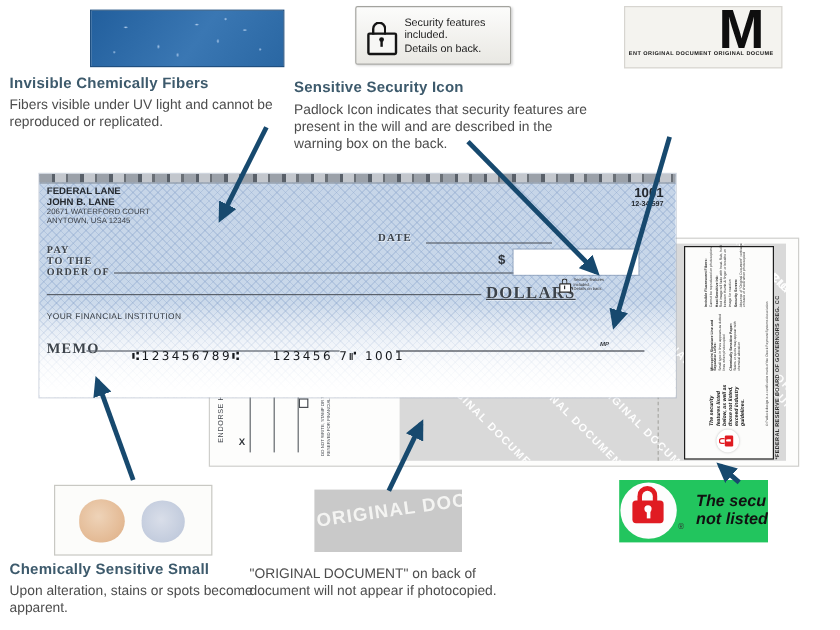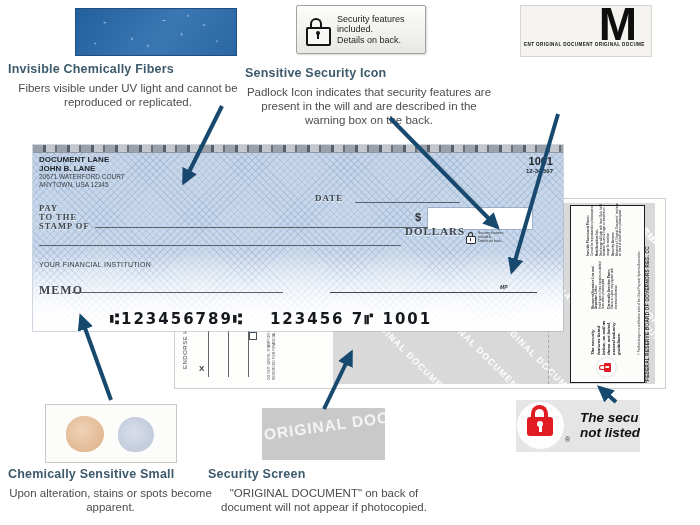--- a/index.html
+++ b/index.html
@@ -1,21 +1,21 @@
 <!DOCTYPE html>
 <html><head>
 <meta charset="utf-8">
 <style>
   html,body{margin:0;padding:0;}
   .page{position:relative;width:700px;height:525px;background:#ffffff;overflow:hidden;
         font-family:"Liberation Sans",sans-serif;}
   .abs{position:absolute;}
   
   .co-title{font-size:12.5px;font-weight:bold;color:#3d5a6c;letter-spacing:.2px;}
-  .co-body{font-size:11.5px;color:#4c4c4c;line-height:14px;margin-top:5px;text-align:center;}
+  .co-body{font-size:11.5px;color:#4c4c4c;line-height:14px;margin-top:5px;}
   
   .fibers-box{left:75px;top:8px;width:160px;height:46px;border:1px solid #1f4f80;
     background:
       radial-gradient(3px 1.5px at 18% 30%,rgba(205,225,250,.9),transparent 70%),
       radial-gradient(2px 3px at 35% 65%,rgba(190,215,245,.8),transparent 70%),
       radial-gradient(3px 1.5px at 55% 25%,rgba(205,225,250,.85),transparent 70%),
       radial-gradient(2px 3px at 66% 55%,rgba(190,215,245,.8),transparent 70%),
       radial-gradient(3px 1.5px at 80% 35%,rgba(205,225,250,.85),transparent 70%),
       radial-gradient(2px 2px at 88% 70%,rgba(190,215,245,.8),transparent 70%),
       radial-gradient(2px 3px at 45% 80%,rgba(190,215,245,.75),transparent 70%),
@@ -40,21 +40,21 @@
   
   .chem-box{left:45px;top:404px;width:130px;height:57px;background:#fcfcfa;border:1px solid #c8c8c3;}
   .stain{position:absolute;border-radius:48% 52% 50% 46%;}
   .stain-tan{left:20px;top:11px;width:38px;height:36px;
     background:radial-gradient(circle at 42% 40%,#eed3b8,#e4bb96 65%,#dcae85);}
   .stain-blue{left:72px;top:12px;width:36px;height:35px;
     background:radial-gradient(circle at 45% 45%,#d9dee9,#c4cdde 65%,#b9c3d7);}
   .screen-box{left:262px;top:408px;width:123px;height:52px;background:#c9c9c9;overflow:hidden;}
   .screen-text{position:absolute;left:2px;top:18px;width:200px;font-size:15.5px;font-weight:bold;color:#f4f4f2;
     letter-spacing:1px;transform:rotate(-8deg);transform-origin:0 50%;white-space:nowrap;}
-  .heat-box{left:516px;top:400px;width:124px;height:52px;background:#e5e5e5;overflow:hidden;}
+  .heat-box{left:516px;top:400px;width:124px;height:52px;background:#22c55e;overflow:hidden;}
   .heat-circle{position:absolute;left:1px;top:2px;width:47px;height:47px;background:#fdfdfd;border-radius:50%;}
   .rlock{position:relative;width:26px;height:19px;background:#e01b22;border-radius:3px;margin:15px 0 0 10px;}
   .rlock:before{content:"";position:absolute;left:4px;top:-12px;width:9px;height:10px;
     border:4.5px solid #e01b22;border-bottom:none;border-radius:9px 9px 0 0;}
   .rkeyhole{position:absolute;left:10px;top:4px;width:6px;height:6px;background:#fff;border-radius:50%;}
   .rkeyhole:after{content:"";position:absolute;left:1.5px;top:4px;width:3px;height:7px;background:#fff;}
   .heat-reg{position:absolute;left:49px;top:36px;font-size:7px;color:#333;}
   .heat-sample-text{position:absolute;left:64px;top:10px;width:70px;font-size:13.5px;font-weight:bold;
     font-style:italic;color:#111;line-height:15px;white-space:nowrap;}
   
@@ -78,33 +78,33 @@
   .serif-label{font-family:"Liberation Serif",serif;font-weight:bold;color:#3c434b;letter-spacing:1px;
     text-shadow:.5px .5px 0 rgba(255,255,255,.7);}
   .date-row{position:absolute;left:282px;top:48px;font-size:9px;}
   .date-line{position:absolute;left:322px;top:57px;width:105px;border-bottom:1px solid #5a616b;}
   .pay-block{position:absolute;left:6px;top:59px;font-size:8.5px;line-height:9px;}
   .payee-line{position:absolute;left:62px;top:82px;width:355px;border-bottom:1px solid #5a616b;}
   .amt-sign{position:absolute;left:382px;top:66px;font-size:11px;font-weight:bold;color:#2d3239;}
   .amt-box{position:absolute;left:395px;top:63px;width:104px;height:21px;background:#ffffff;
     box-shadow:0 0 0 1px rgba(120,140,170,.5);}
   .words-line{position:absolute;left:6px;top:100px;width:362px;border-bottom:1px solid #5a616b;}
-  .dollars-label{position:absolute;left:372px;top:80px;font-size:11px;}
+  .dollars-label{position:absolute;left:372px;top:92px;font-size:14px;text-decoration:underline;}
   .minilock{position:relative;width:8px;height:6px;background:#fdfdfd;border:1.5px solid #2b2b2b;border-radius:1px;margin-top:5px;flex:none;}
   .minilock:before{content:"";position:absolute;left:1px;top:-5px;width:3px;height:4px;
     border:1.5px solid #2b2b2b;border-bottom:none;border-radius:3px 3px 0 0;}
   .minilock:after{content:"";position:absolute;left:2.6px;top:.6px;width:1.6px;height:3px;background:#2b2b2b;}
   .minilock-wrap{position:absolute;left:433px;top:86px;display:flex;gap:2px;}
   .minilock-text{font-size:3.4px;line-height:4px;color:#333;}
   .bank-name{position:absolute;left:6px;top:116px;font-size:7px;color:#343a41;letter-spacing:.3px;}
   .memo-row{position:absolute;left:6px;top:138px;font-size:12px;}
   .memo-line{position:absolute;left:39px;top:147px;width:211px;border-bottom:1px solid #5a616b;}
   .sig-line{position:absolute;left:297px;top:147px;width:207px;border-bottom:1.5px solid #3f454d;}
   .mp-label{position:absolute;left:467px;top:139px;font-size:5px;font-weight:bold;font-style:italic;color:#2e333a;}
-  .micr{position:absolute;left:77px;top:165px;font-size:15px;font-weight:bold;color:#15181c;
+  .micr{position:absolute;left:77px;top:147px;font-size:10px;font-weight:normal;color:#15181c;
     font-family:"DejaVu Sans",sans-serif;letter-spacing:2px;}
   .micr .g2{margin-left:26px;}
   
   .check-back{left:175px;top:199px;width:490px;height:189px;background:#fdfdfc;z-index:1;
     box-shadow:0 0 0 1px rgba(175,175,170,.6);}
   .back-gray{position:absolute;left:158px;top:4px;width:322px;height:181px;background:#d9d9d9;overflow:hidden;}
   .wm{position:absolute;font-size:9px;font-weight:bold;color:rgba(255,255,255,.95);letter-spacing:1.2px;
      white-space:nowrap;transform:rotate(45deg);}
   .endorse-area{position:absolute;left:0;top:0;width:158px;height:189px;}
   .vline{position:absolute;top:8px;height:170px;border-left:1px solid #62666c;}
@@ -186,35 +186,35 @@
         <div class="wfoot">© Padlock design is a certification mark of the Check Payment Systems Association</div>
       </div>
     </div>
     <div class="rot fed-side">*FEDERAL RESERVE BOARD OF GOVERNORS REG. CC</div>
   </div>
 
   <div class="abs check-front">
     <div class="check-fade"></div>
     <div class="check-topborder"></div>
     <div class="payer">
-      <div class="n">DOCUMENT LANE</div>
+      <div class="n">FEDERAL LANE</div>
       <div class="n">JOHN B. LANE</div>
       <div class="a">20671 WATERFORD COURT</div>
       <div class="a">ANYTOWN, USA 12345</div>
     </div>
     <div class="checknum">
       <div class="num">1001</div>
       <div class="frac">12-34/597</div>
     </div>
     <div class="date-row serif-label">DATE</div>
     <div class="date-line"></div>
     <div class="pay-block serif-label">
       <div>PAY</div>
       <div>TO THE</div>
-      <div>STAMP OF</div>
+      <div>ORDER OF</div>
     </div>
     <div class="payee-line"></div>
     <div class="amt-sign">$</div>
     <div class="amt-box"></div>
     <div class="words-line"></div>
     <div class="dollars-label serif-label">DOLLARS</div>
     <div class="minilock-wrap">
       <div class="minilock"></div>
       <div class="minilock-text">
         <div>Security features</div>
@@ -264,21 +264,20 @@
   </div>
   <div class="abs" style="left:8px;top:467px;width:205px;">
     <div class="co-title">Chemically Sensitive Small</div>
     <div class="co-body">Upon alteration, stains or spots become apparent.</div>
   </div>
 
   <div class="abs screen-box">
     <div class="screen-text">ORIGINAL DOCU</div>
   </div>
   <div class="abs" style="left:208px;top:467px;width:232px;">
-    <div class="co-title">Security Screen</div>
     <div class="co-body">"ORIGINAL DOCUMENT" on back of document will not appear if photocopied.</div>
   </div>
 
   <div class="abs heat-box">
     <div class="heat-circle">
       <div class="rlock">
           <div class="rkeyhole"></div>
         </div>
     </div>
     <div class="heat-reg">®</div>

